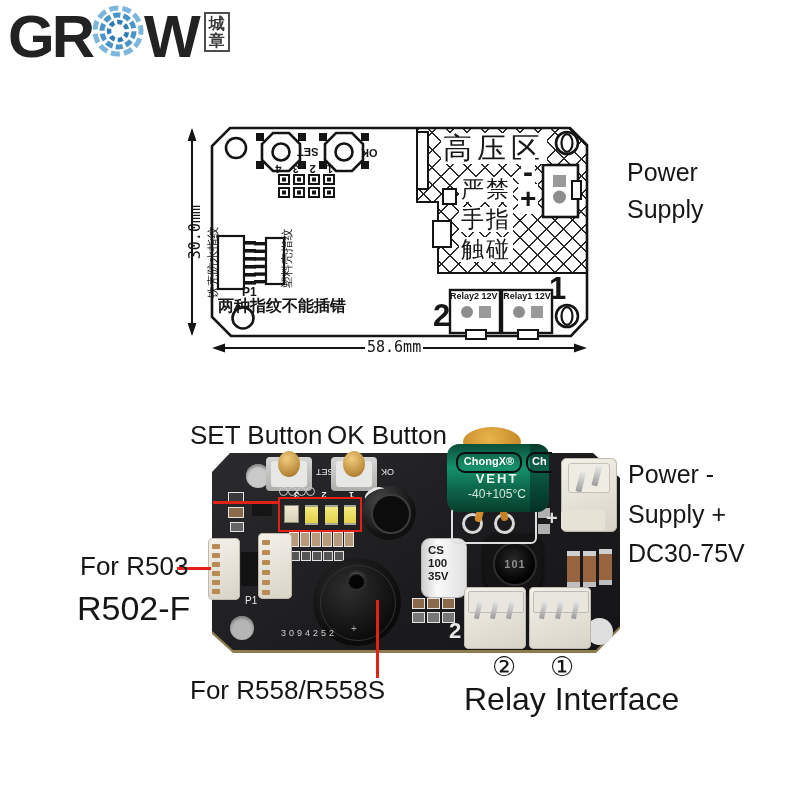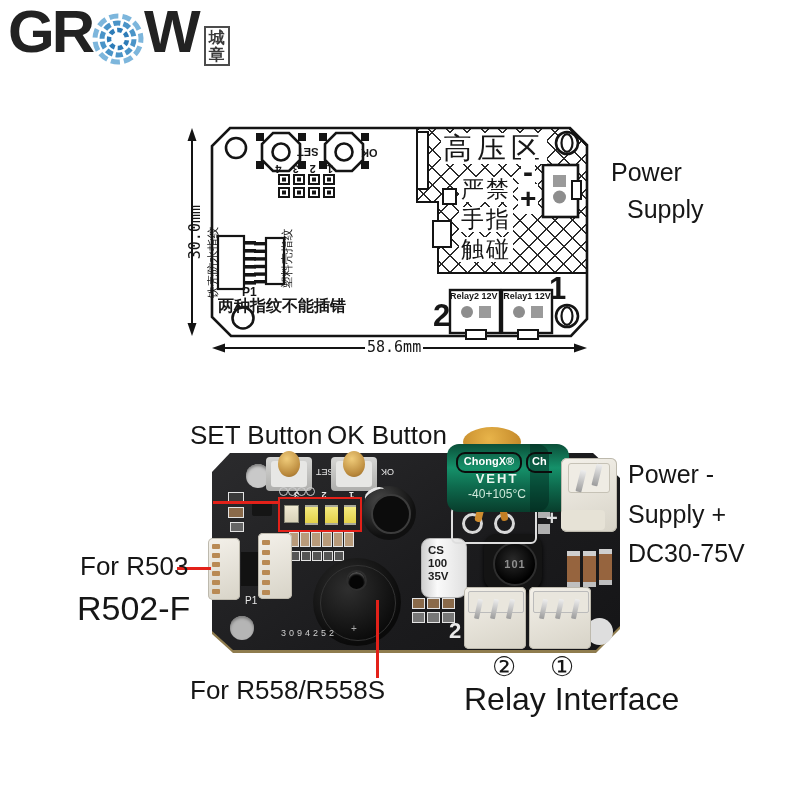--- a/index.html
+++ b/index.html
@@ -29,21 +29,21 @@
   .tooth{position:absolute;background:#b98a54;border-radius:1px}
   .smd{position:absolute;border:1.5px solid #e3e3e3}
   .redline{position:absolute;background:#e32119}
   .ledy{background:linear-gradient(180deg,#f4ea80,#e3d148);border-top:2px solid #a8a89a;border-bottom:2px solid #a8a89a}
 </style>
 </head>
 <body>
 
 <div class="stage">
 
-  <div class="ab" style="left:8px;top:2px;height:64px;display:flex;align-items:flex-end">
+  <div class="ab" style="left:8px;top:2px;height:64px;display:flex;align-items:flex-start">
     <span style="font-size:60px;font-weight:bold;letter-spacing:-3px;color:#222">GR</span>
     <span style="display:inline-block;width:54px;height:54px;margin:2px -1px 0">
       <svg width="54" height="54" viewBox="0 0 54 54">
         <circle cx="27" cy="27" r="23" fill="none" stroke="#7db6dc" stroke-width="5" stroke-dasharray="9 4" transform="rotate(20 27 27)"></circle>
         <circle cx="27" cy="27" r="16" fill="none" stroke="#4a94c8" stroke-width="5" stroke-dasharray="7 3" transform="rotate(-35 27 27)"></circle>
         <circle cx="27" cy="27" r="9" fill="none" stroke="#2e7cb8" stroke-width="4.5" stroke-dasharray="5 3" transform="rotate(60 27 27)"></circle>
       </svg>
     </span>
     <span style="font-size:60px;font-weight:bold;letter-spacing:-3px;color:#222">W</span>
     <span style="margin:10px 0 0 6px;border:2px solid #4c4c4c;padding:1px 3px;display:inline-flex;flex-direction:column;align-items:center">
@@ -152,21 +152,21 @@
   <div class="t mono wb" style="left:365px;top:339px;font-size:15px">58.6mm</div>
   <div class="t rot180" style="left:297px;top:145px;font-size:11px;font-weight:bold">SET</div>
   <div class="t rot180" style="left:361px;top:146px;font-size:11px;font-weight:bold">OK</div>
   <div class="t rot180" style="left:277px;top:162px;width:56px;font-size:11px;font-weight:bold;letter-spacing:4px;text-align:center">1 2 3 4</div>
   <div class="t wb" style="left:441px;top:133px;font-size:29px;letter-spacing:5px;font-weight:500">高压区</div>
   <div class="t wb" style="left:459px;top:177px;font-size:23px;letter-spacing:2px">严禁</div>
   <div class="t wb" style="left:459px;top:207px;font-size:23px;letter-spacing:2px">手指</div>
   <div class="t wb" style="left:459px;top:237px;font-size:23px;letter-spacing:2px">触碰</div>
   <div class="t wb" style="left:521px;top:156px;font-size:30px;font-weight:bold">-</div>
   <div class="t wb" style="left:518px;top:184px;font-size:28px;font-weight:bold">+</div>
-  <div class="t" style="left:611px;top:159px;font-size:25px">Power</div>
+  <div class="t" style="left:627px;top:159px;font-size:25px">Power</div>
   <div class="t" style="left:627px;top:196px;font-size:25px">Supply</div>
   <div class="t" style="left:450px;top:292px;width:50px;font-size:9px;font-weight:bold;text-align:left">Relay2 12V</div>
   <div class="t" style="left:502px;top:292px;width:50px;font-size:9px;font-weight:bold;text-align:center">Relay1 12V</div>
   <div class="t" style="left:433px;top:299px;font-size:31px;font-weight:bold">2</div>
   <div class="t" style="left:549px;top:272px;font-size:31px;font-weight:bold">1</div>
   <div class="t rot90" style="left:171px;top:256px;width:84px;font-size:12px;text-align:center">铁壳防水指纹</div>
   <div class="t rot90" style="left:252px;top:252px;width:70px;font-size:12px;text-align:center">塑料壳指纹</div>
   <div class="t" style="left:242px;top:286px;font-size:12px;font-weight:bold">P1</div>
   <div class="t" style="left:218px;top:297px;font-size:16px;font-weight:bold">两种指纹不能插错</div>
 
@@ -253,21 +253,21 @@
   <div class="ab" style="left:451px;top:506px;width:82px;height:34px;border:2px solid #dedede;border-radius:6px"></div>
   <div class="ab hole" style="left:462px;top:513px;width:15px;height:15px;border:3px solid #d8d8d8"></div>
   <div class="ab hole" style="left:494px;top:513px;width:15px;height:15px;border:3px solid #d8d8d8"></div>
   <div class="ab" style="left:538px;top:508px;width:12px;height:10px;background:#b0b0b0"></div>
   <div class="ab" style="left:538px;top:524px;width:12px;height:10px;background:#b0b0b0"></div>
   <div class="silk" style="left:546px;top:508px;font-size:20px;font-weight:bold;color:#ddd">+</div>
 
   <div class="ab hole" style="left:463px;top:427px;width:58px;height:30px;background:radial-gradient(circle at 45% 40%,#e8b44a,#c08426)"></div>
   <div class="ab" style="left:476px;top:506px;width:7px;height:16px;background:#cf8c2f;border-radius:3px;transform:rotate(14deg)"></div>
   <div class="ab" style="left:500px;top:503px;width:7px;height:18px;background:#c27f24;border-radius:3px;transform:rotate(-10deg)"></div>
-  <div class="ab" style="left:447px;top:444px;width:122px;height:68px;border-radius:12px;background:linear-gradient(180deg,#0b4f39,#15916a 35%,#0e6b4e 62%,#083d2c)">
+  <div class="ab" style="left:447px;top:444px;width:102px;height:68px;border-radius:12px;background:linear-gradient(180deg,#0b4f39,#15916a 35%,#0e6b4e 62%,#083d2c)">
     <div class="ab" style="left:83px;top:0;width:19px;height:68px;background:rgba(0,36,26,.45);border-radius:0 12px 12px 0"></div>
     <div class="ab" style="left:9px;top:8px;width:62px;height:17px;border:2px solid #0c0c0c;border-radius:9px;color:#fff;font-size:11px;font-weight:bold;text-align:center;line-height:15px">ChongX®</div>
     <div class="ab" style="left:79px;top:8px;width:20px;height:17px;border:2px solid #0c0c0c;border-radius:9px 0 0 9px;border-right:none;color:#fff;font-size:11px;font-weight:bold;line-height:15px;padding-left:4px;overflow:hidden">Ch</div>
     <div class="ab" style="left:15px;top:27px;width:70px;color:#eaf6ef;font-size:13px;font-weight:bold;letter-spacing:2px;text-align:center">VEHT</div>
     <div class="ab" style="left:10px;top:43px;width:80px;color:#cfe8da;font-size:12px;text-align:center">-40+105°C</div>
   </div>
 
   <div class="conn" style="left:561px;top:458px;width:56px;height:74px;border-radius:6px">
     <div class="ab" style="left:7px;top:5px;width:40px;height:28px;background:#efece4;border:1px solid #c6c2b6;border-radius:3px"></div>
     <div class="pin" style="left:17px;top:12px;width:6px;height:22px;transform:rotate(14deg)"></div>

